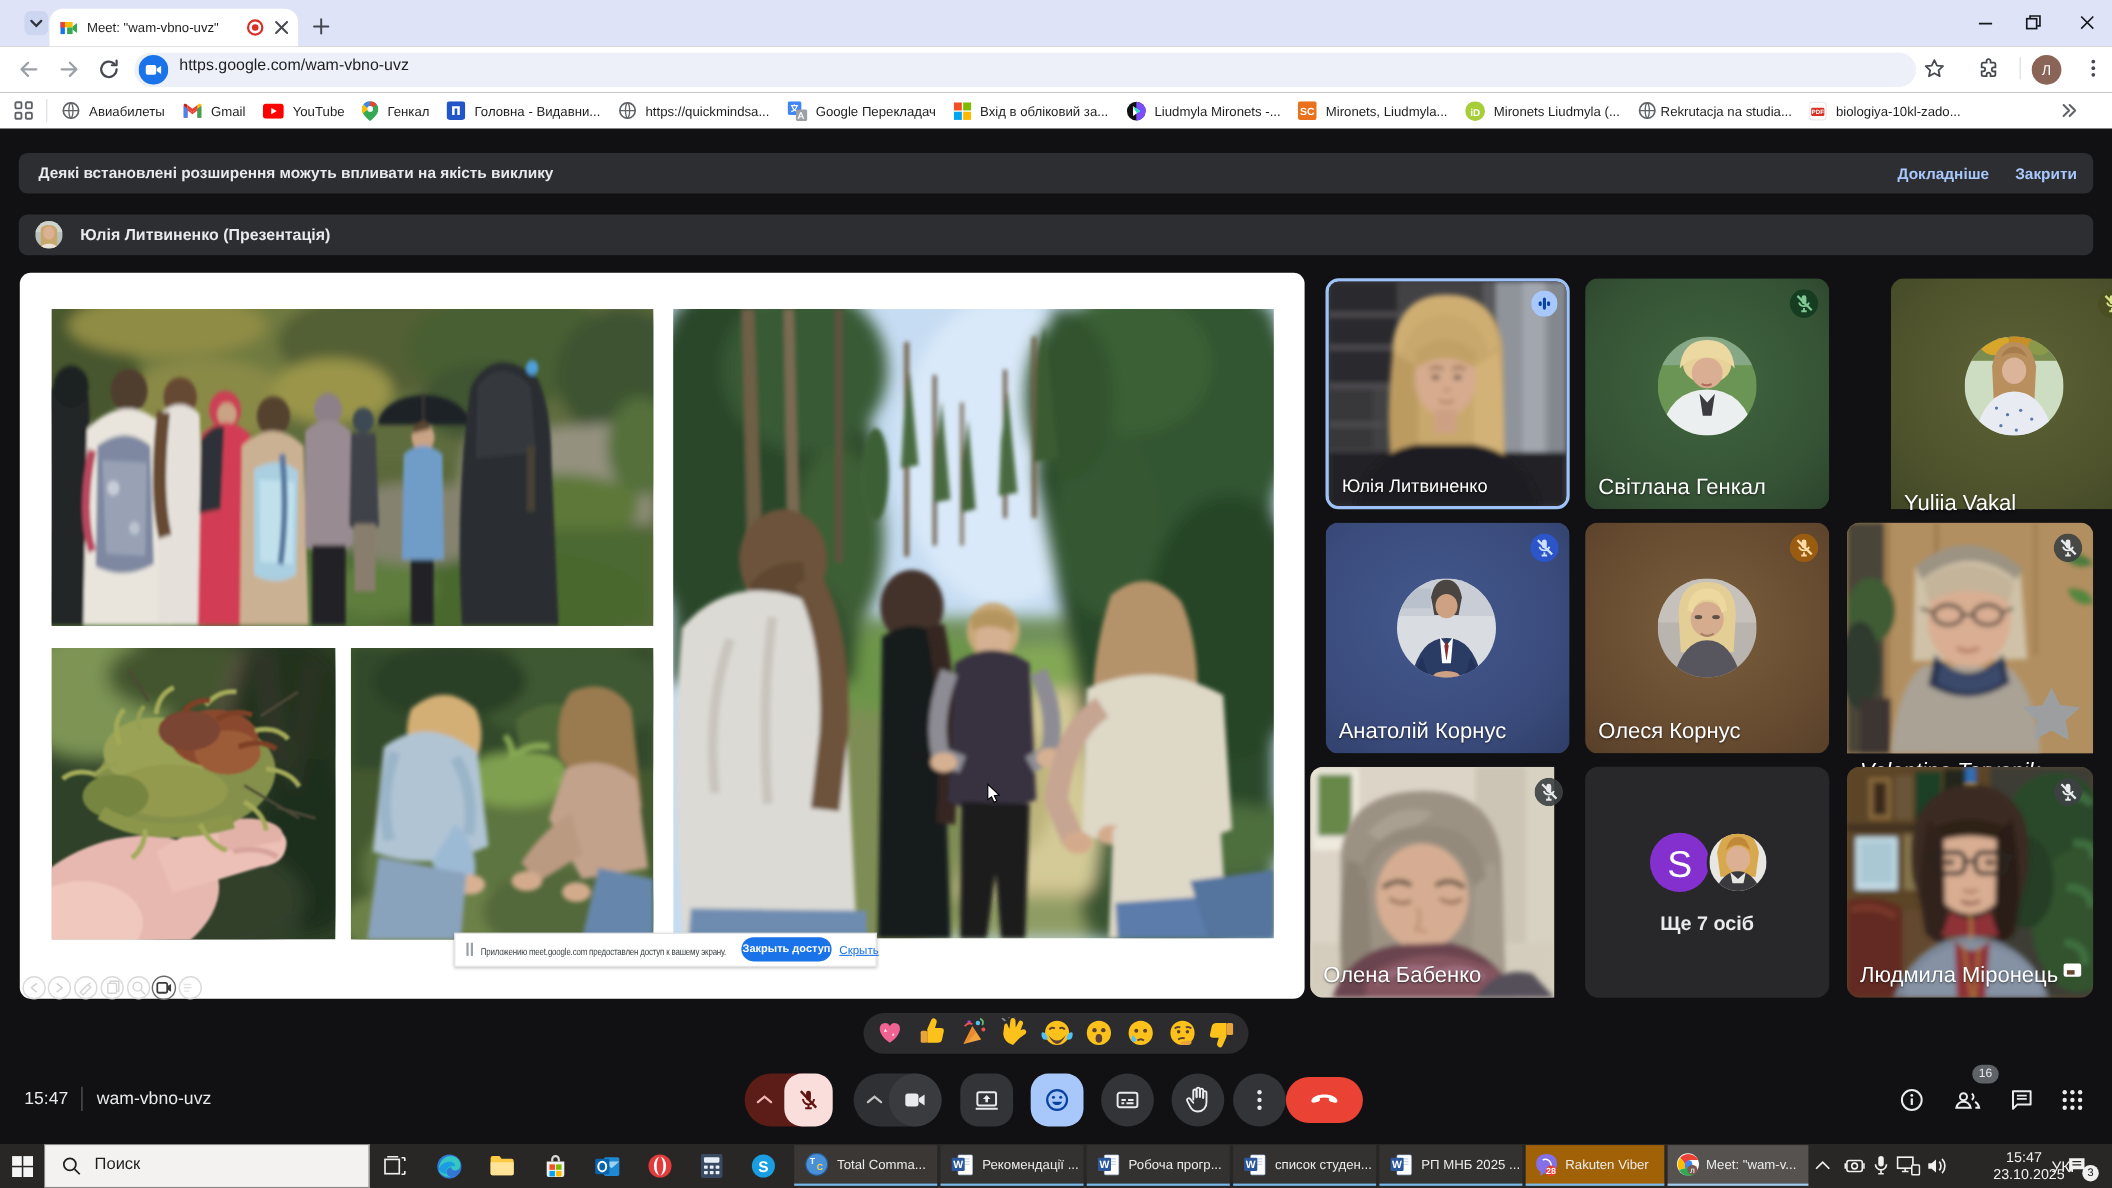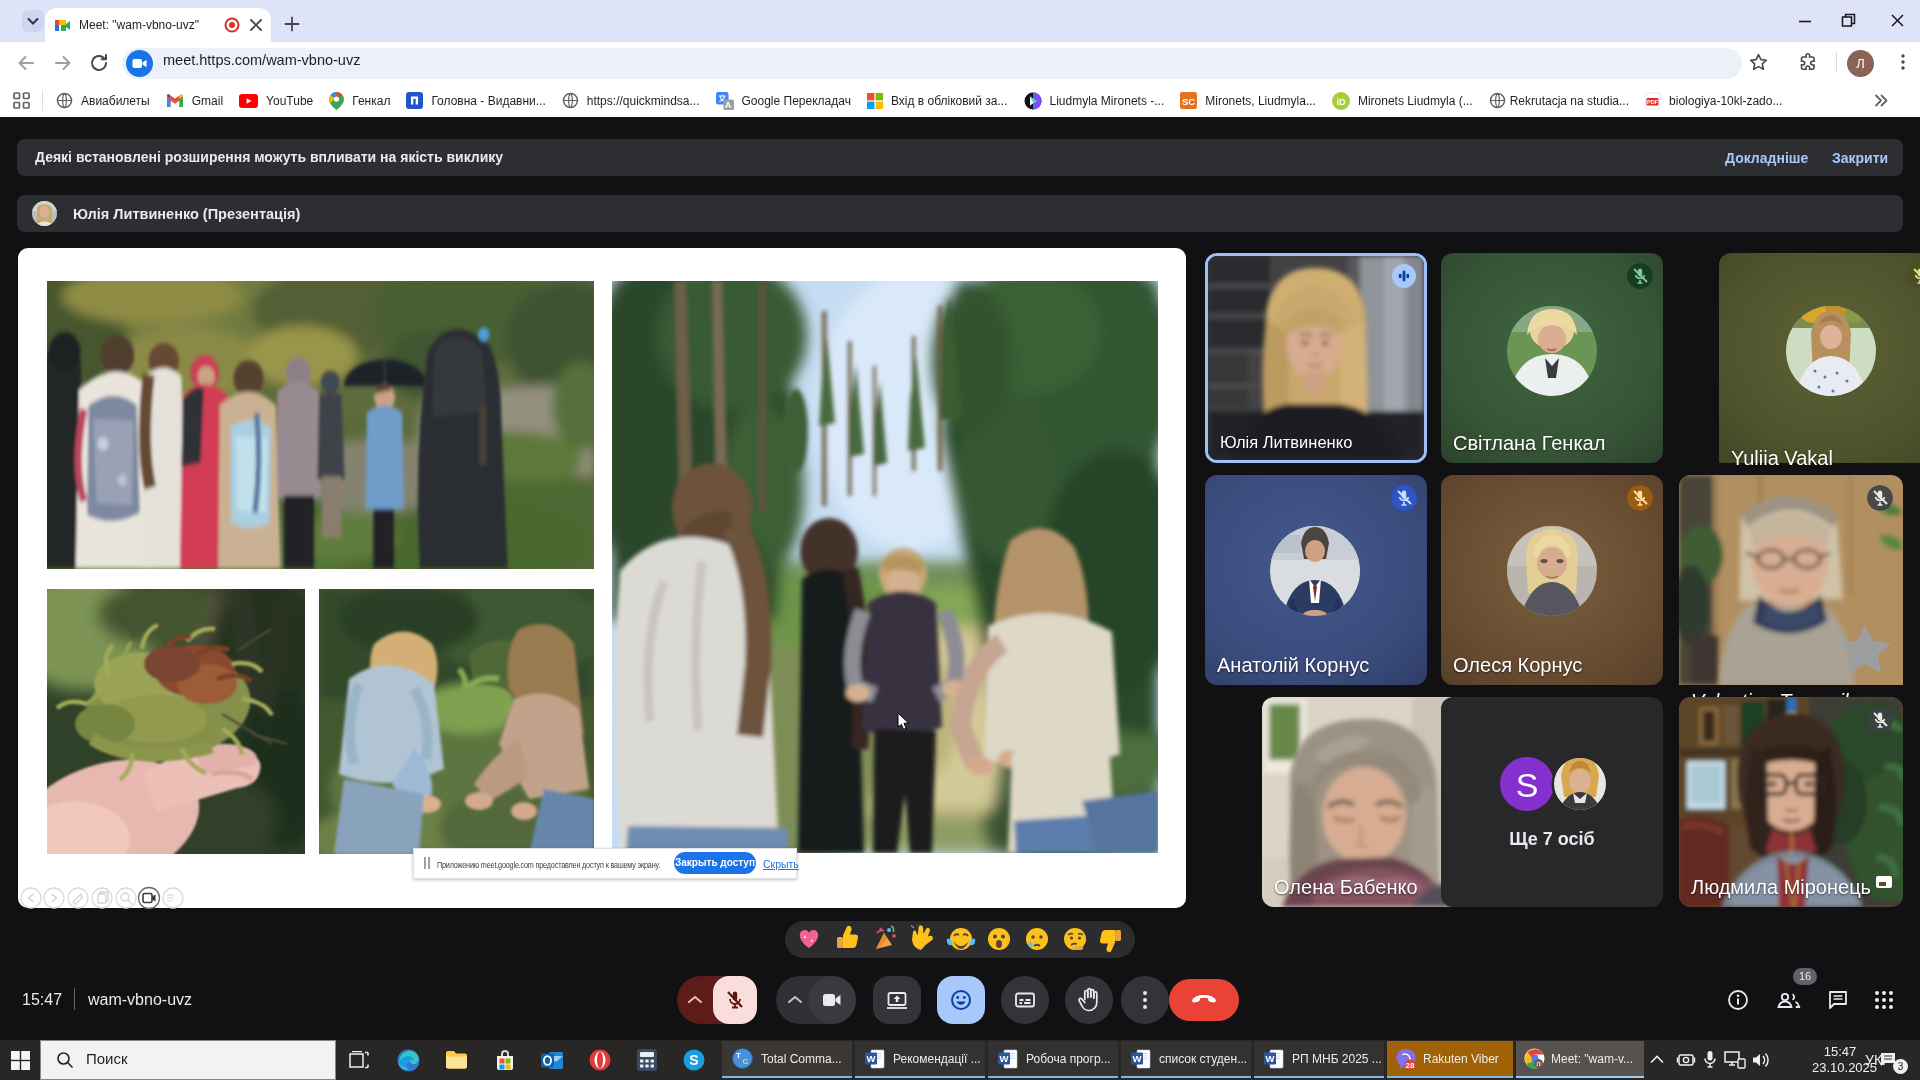--- a/index.html
+++ b/index.html
@@ -89,21 +89,21 @@
   <svg class="abs" style="left:88px;top:52px" width="22" height="22" viewBox="0 0 22 22">
       <path d="M18 11a7 7 0 1 1-2.05-4.95" stroke="#45484e" stroke-width="2" fill="none" stroke-linecap="round"></path>
       <path d="M18 3v4.3h-4.3" fill="none" stroke="#45484e" stroke-width="2" stroke-linecap="round" stroke-linejoin="round"></path>
     </svg>
   <div class="abs urlpill"></div>
   <svg class="abs" style="left:126px;top:50px" width="27" height="27" viewBox="0 0 27 27">
       <circle cx="13.5" cy="13.5" r="13.5" fill="#1a73e8"></circle>
       <rect x="6.5" y="9" width="9.5" height="9" rx="1.8" fill="#fff"></rect>
       <path d="M16.5 12.5l4-2.7v7.4l-4-2.7z" fill="#fff"></path>
     </svg>
-  <div class="abs" style="left:163px;top:52px;font-size:14.5px;color:#1f1f1f">meet.https.com/wam-vbno-uvz</div>
+  <div class="abs" style="left:163px;top:52px;font-size:14.5px;color:#1f1f1f">https.google.com/wam-vbno-uvz</div>
 
   <svg class="abs" style="left:1748px;top:52px" width="21" height="21" viewBox="0 0 21 21">
       <path d="M10.5 2.6l2.4 5 5.5.6-4.1 3.7 1.1 5.4-4.9-2.7-4.9 2.7 1.1-5.4L2.6 8.2l5.5-.6z" fill="none" stroke="#45484e" stroke-width="1.6" stroke-linejoin="round"></path>
     </svg>
   <svg class="abs" style="left:1797px;top:52px" width="21" height="21" viewBox="0 0 21 21">
       <path d="M9 3.5a1.8 1.8 0 0 1 3.6 0V5h2.9a1.5 1.5 0 0 1 1.5 1.5v2.7h-1.4a1.9 1.9 0 0 0 0 3.8H17v2.7a1.5 1.5 0 0 1-1.5 1.5h-2.9v-1.4a1.8 1.8 0 0 0-3.6 0v1.4H6a1.5 1.5 0 0 1-1.5-1.5v-2.9H5.9a1.8 1.8 0 0 0 0-3.6H4.5V6.5A1.5 1.5 0 0 1 6 5h3z" fill="none" stroke="#45484e" stroke-width="1.6"></path>
     </svg>
   <div class="abs" style="left:1847px;top:50px;width:27px;height:27px;border-radius:50%;background:#8a6457;color:#fff;font-size:13px;text-align:center;line-height:27px;">Л</div>
   <svg class="abs" style="left:1893px;top:52px" width="20" height="20" viewBox="0 0 20 20">
       <g fill="#45484e">
@@ -794,21 +794,21 @@
         <g stroke="#e8eaed" stroke-width="1.7" fill="none">
           <rect x="10.8" y="5.5" width="4.4" height="8" rx="2.2" fill="#e8eaed" stroke="none"></rect>
           <path d="M8.5 12a4.7 4.7 0 0 0 9 0"></path>
           <path d="M13 17v3M10.5 20h5"></path>
           <path d="M7 6l13 13" stroke-width="2"></path>
         </g>
       </svg>
     <div class="tname">Valentina Toryanik</div>
   </div>
 
-  <div class="tile" style="left:1262px;top:697px;width:240px;height:210px;">
+  <div class="tile" style="left:1191px;top:697px;width:240px;height:210px;">
     <svg width="222" height="210" viewBox="0 0 222 210" style="position:absolute;left:0;top:0">
       <defs>
           <filter id="t7b">
             <feGaussianBlur stdDeviation="2.4"></feGaussianBlur>
           </filter>
         </defs>
       <rect width="222" height="210" fill="#dcd5c7"></rect>
       <g filter="url(#t7b)">
         <rect x="150" y="0" width="72" height="210" fill="#ccc5b6"></rect>
         <rect x="196" y="0" width="26" height="210" fill="#d8d2c2"></rect>

